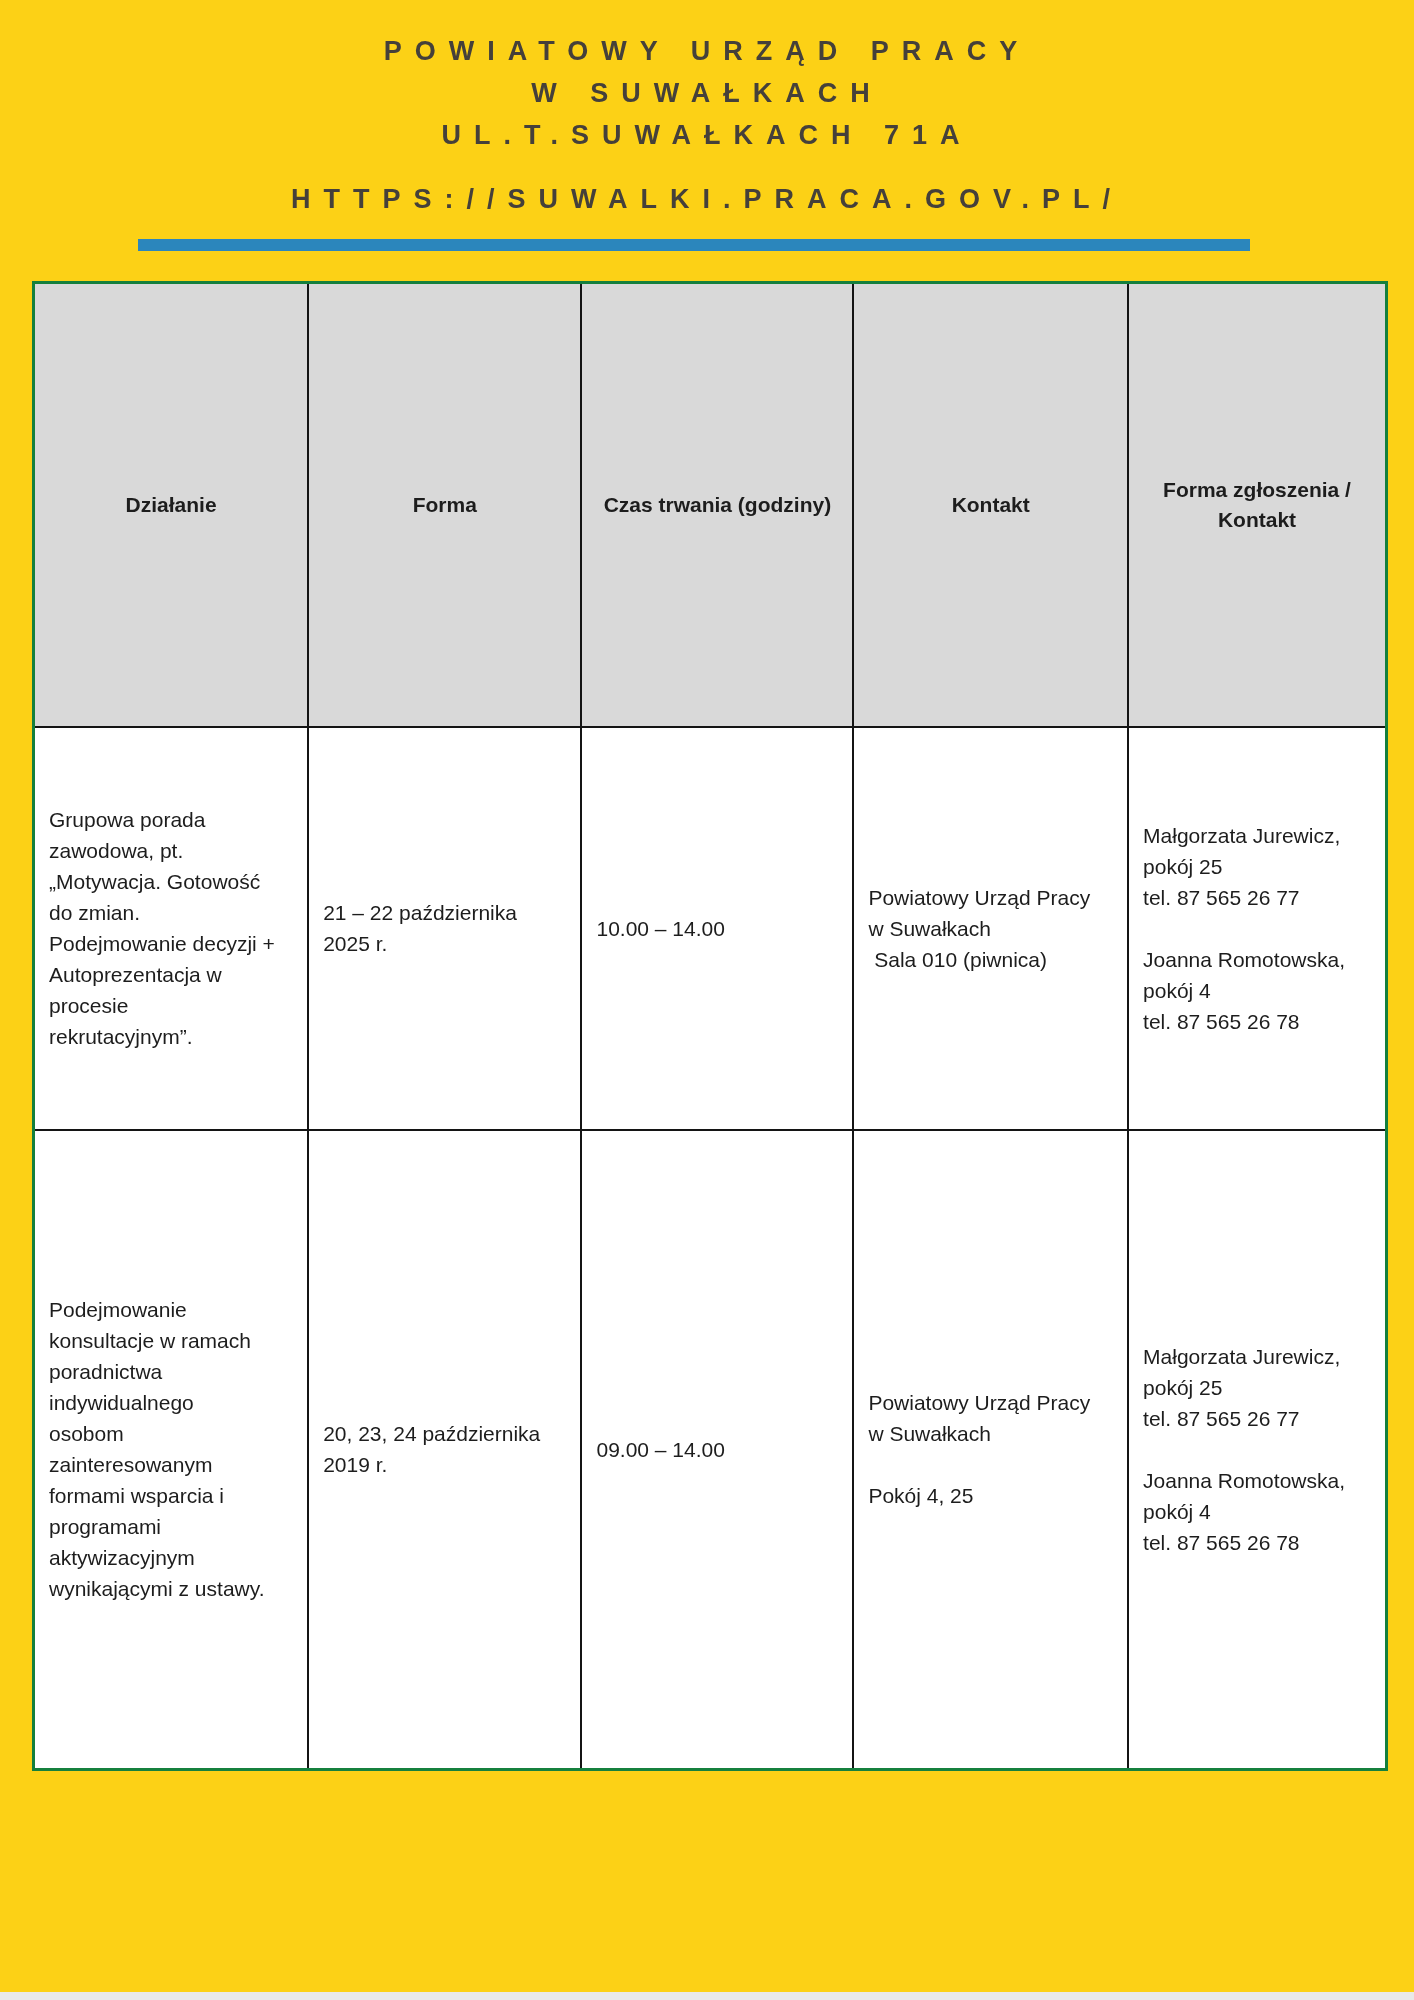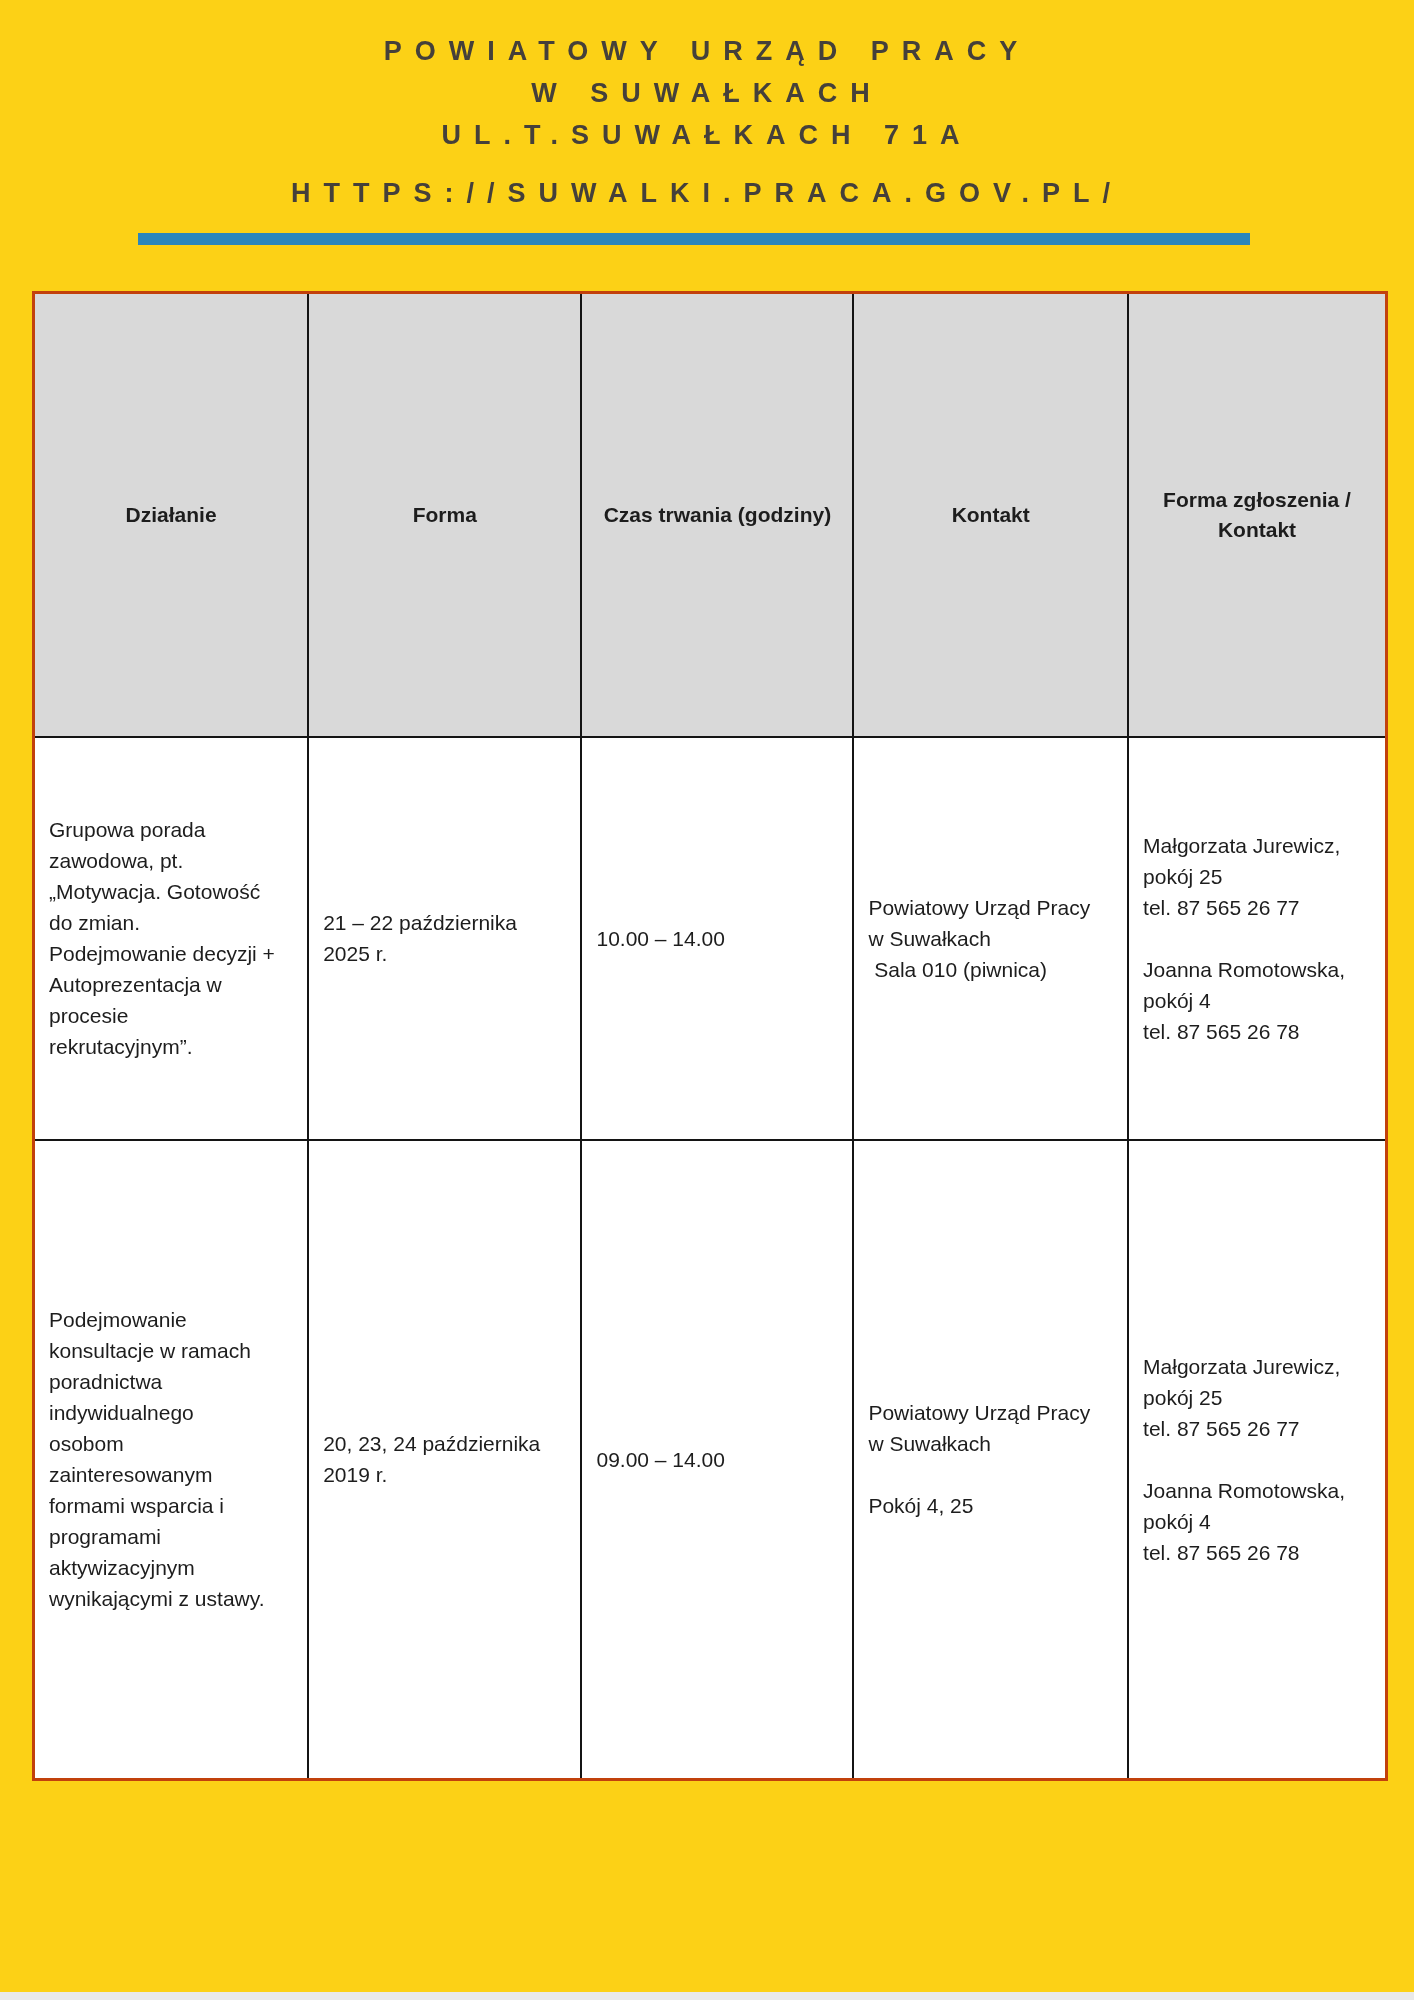--- a/index.html
+++ b/index.html
@@ -18,34 +18,34 @@
     text-align: center;
     color: #45403A;
   }
   .hline {
     font-size: 27px;
     font-weight: bold;
     letter-spacing: 13px;
     line-height: 42px;
     white-space: nowrap;
   }
-  .hline.url { margin-top: 16px; }
+  .hline.url { margin-top: 22px; }
   .accent-bar {
     width: 1112px;
     height: 12px;
     margin: 19px 0 0 138px;
     background: #2B86BC;
   }
   
   table.schedule {
-    margin: 46px 0 0 32px;
+    margin: 30px 0 0 32px;
     width: 1356px;
     border-collapse: collapse;
     table-layout: fixed;
-    border: 3px solid #c2410c;
+    border: 3px solid #15803d;
     background: #ffffff;
     padding-left: 20px;
   }
   table.schedule th,
   table.schedule td {
     border: 2px solid #141414;
     vertical-align: middle;
     font-size: 21px;
     color: #1d1d1d;
     white-space: pre-wrap;

